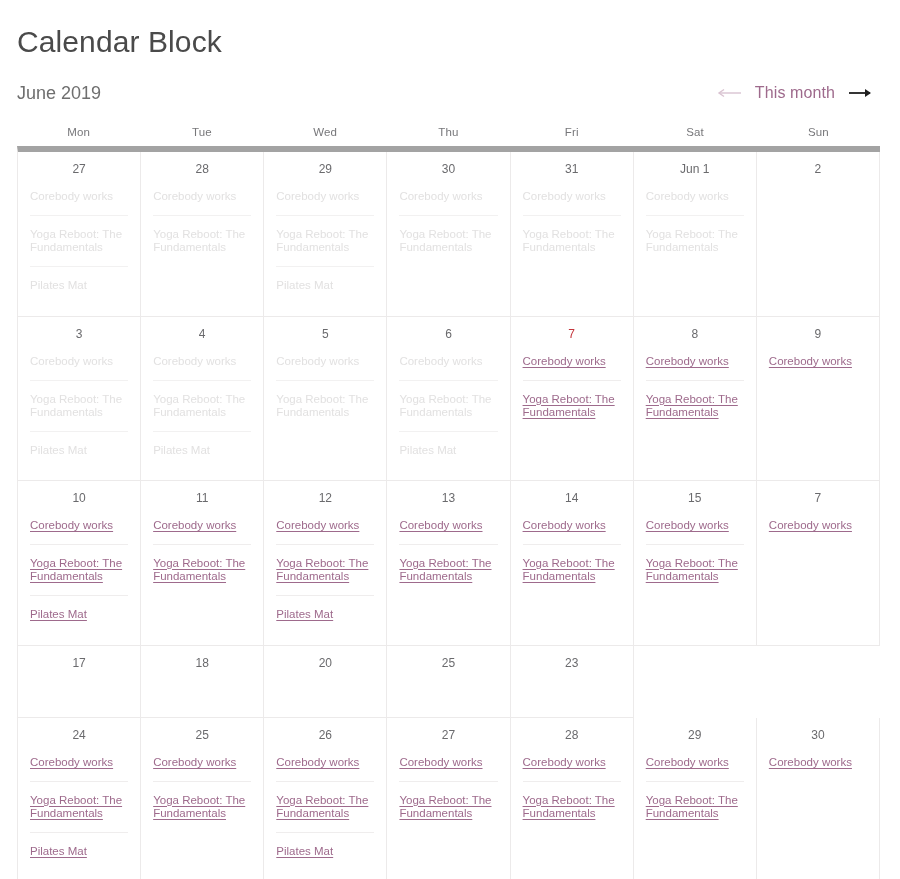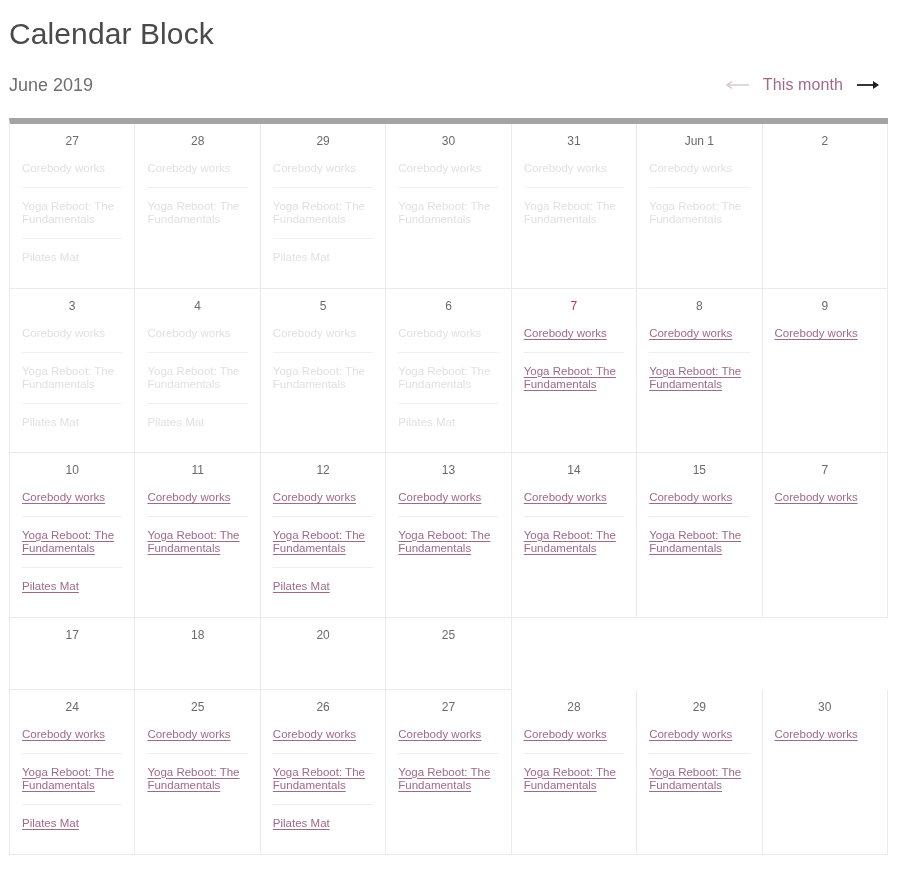--- a/index.html
+++ b/index.html
@@ -12,21 +12,21 @@
     height: 879px;
     font-family: "Liberation Sans", sans-serif;
     color: #3f3f3f;
     overflow: hidden;
   }
 
   .page {
     width: 900px;
     height: 879px;
     box-sizing: border-box;
-    padding: 0;
+    padding: 8px;
     position: relative;
   }
 
   
   .page-title {
     font-size: 30px;
     font-weight: 400;
     color: #4a4a4a;
     letter-spacing: 0.1px;
     margin: 0;
@@ -172,20 +172,29 @@
       <span class="nav-arrow" title="Next month">
         <svg width="26" height="10" viewBox="0 0 26 10" aria-hidden="true">
           <line x1="2" y1="5" x2="23" y2="5" stroke="#1f1f1f" stroke-width="1.8"></line>
           <polygon points="18,1 24,5 18,9" fill="#1f1f1f"></polygon>
         </svg>
       </span>
     </div>
   </div>
 
   <div class="calendar">
+    <div class="dow-row" id="dow-row">
+        <div class="dow">Mon</div>
+        <div class="dow">Tue</div>
+        <div class="dow">Wed</div>
+        <div class="dow">Thu</div>
+        <div class="dow">Fri</div>
+        <div class="dow">Sat</div>
+        <div class="dow">Sun</div>
+      </div>
     <div class="weeks" id="weeks">
         <div class="week r1">
           <div class="day-cell past">
             <div class="day-num">27</div>
             <div class="events">
               <div class="event muted"><span>Corebody works</span></div>
               <div class="event muted"><span>Yoga Reboot: The Fundamentals</span></div>
               <div class="event muted"><span>Pilates Mat</span></div>
             </div>
           </div>
@@ -343,20 +352,24 @@
           <div class="day-cell active">
             <div class="day-num">18</div>
             <div class="events"></div>
           </div>
           <div class="day-cell active">
             <div class="day-num">20</div>
             <div class="events"></div>
           </div>
           <div class="day-cell active">
             <div class="day-num">25</div>
+            <div class="events"></div>
+          </div>
+          <div class="day-cell active">
+            <div class="day-num">23</div>
             <div class="events"></div>
           </div>
         </div>
         <div class="week r5">
           <div class="day-cell active">
             <div class="day-num">24</div>
             <div class="events">
               <div class="event"><a href="#">Corebody works</a></div>
               <div class="event"><a href="#">Yoga Reboot: The Fundamentals</a></div>
               <div class="event"><a href="#">Pilates Mat</a></div>

